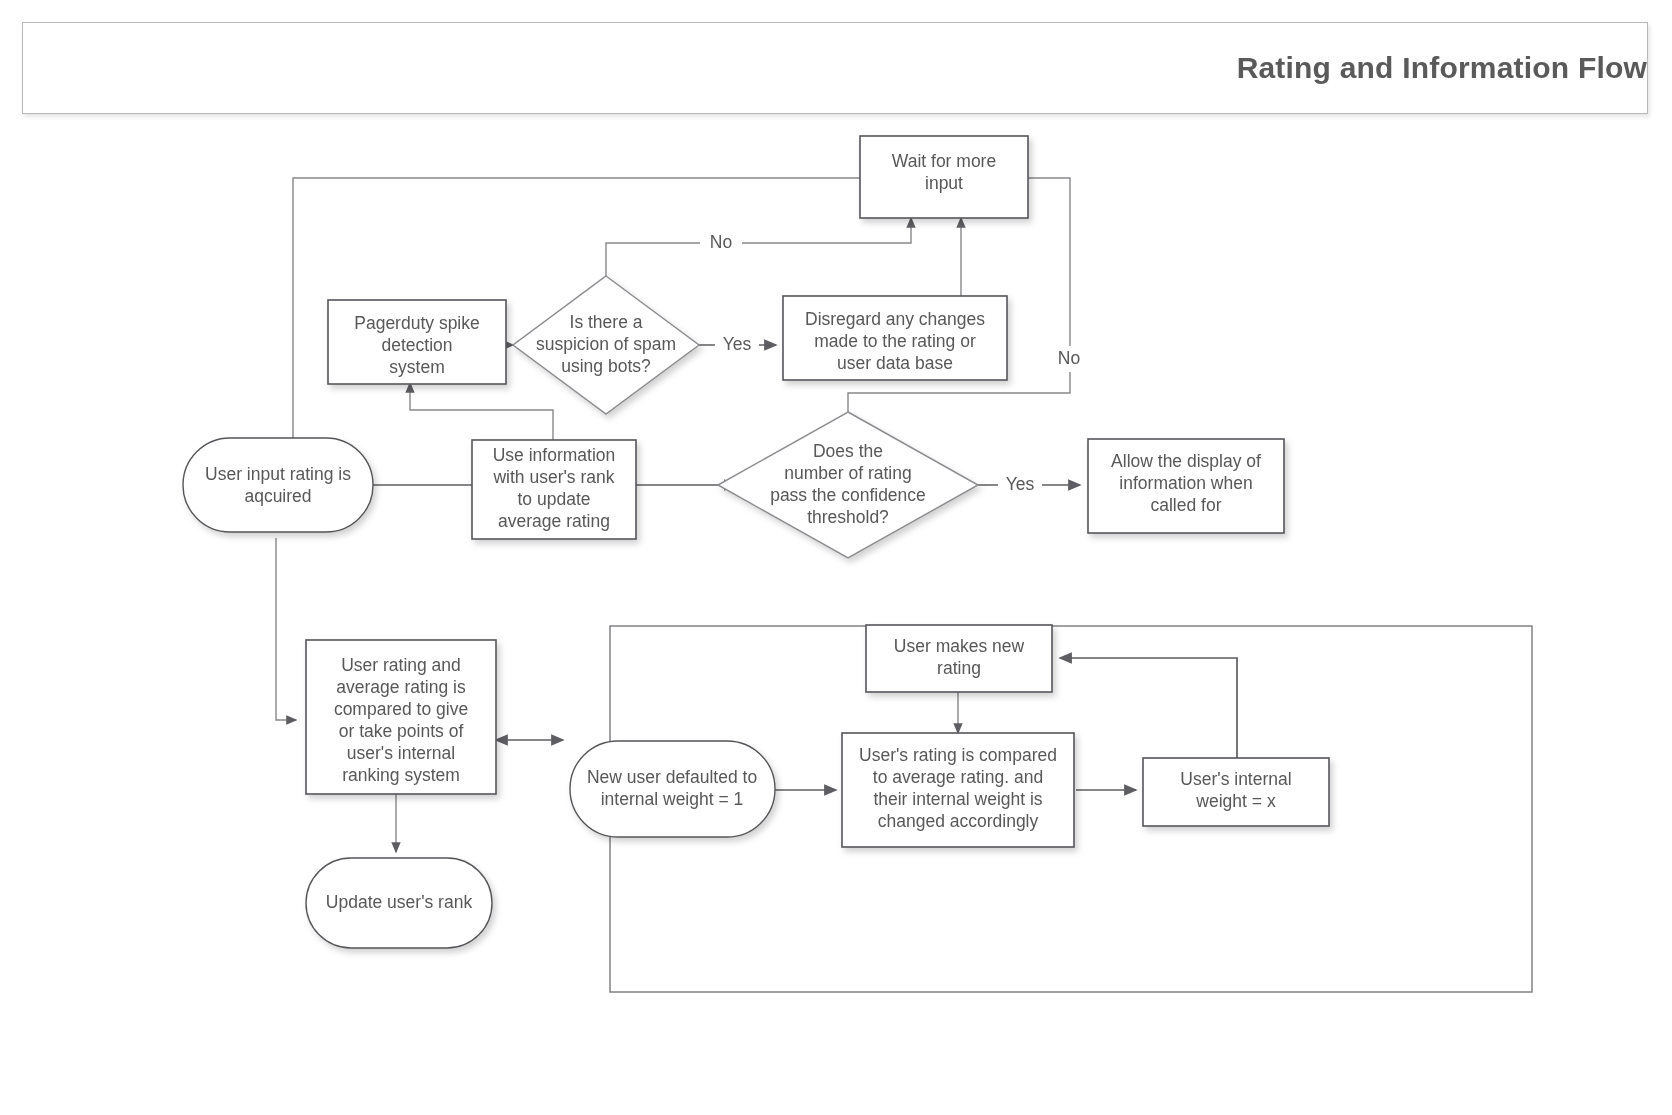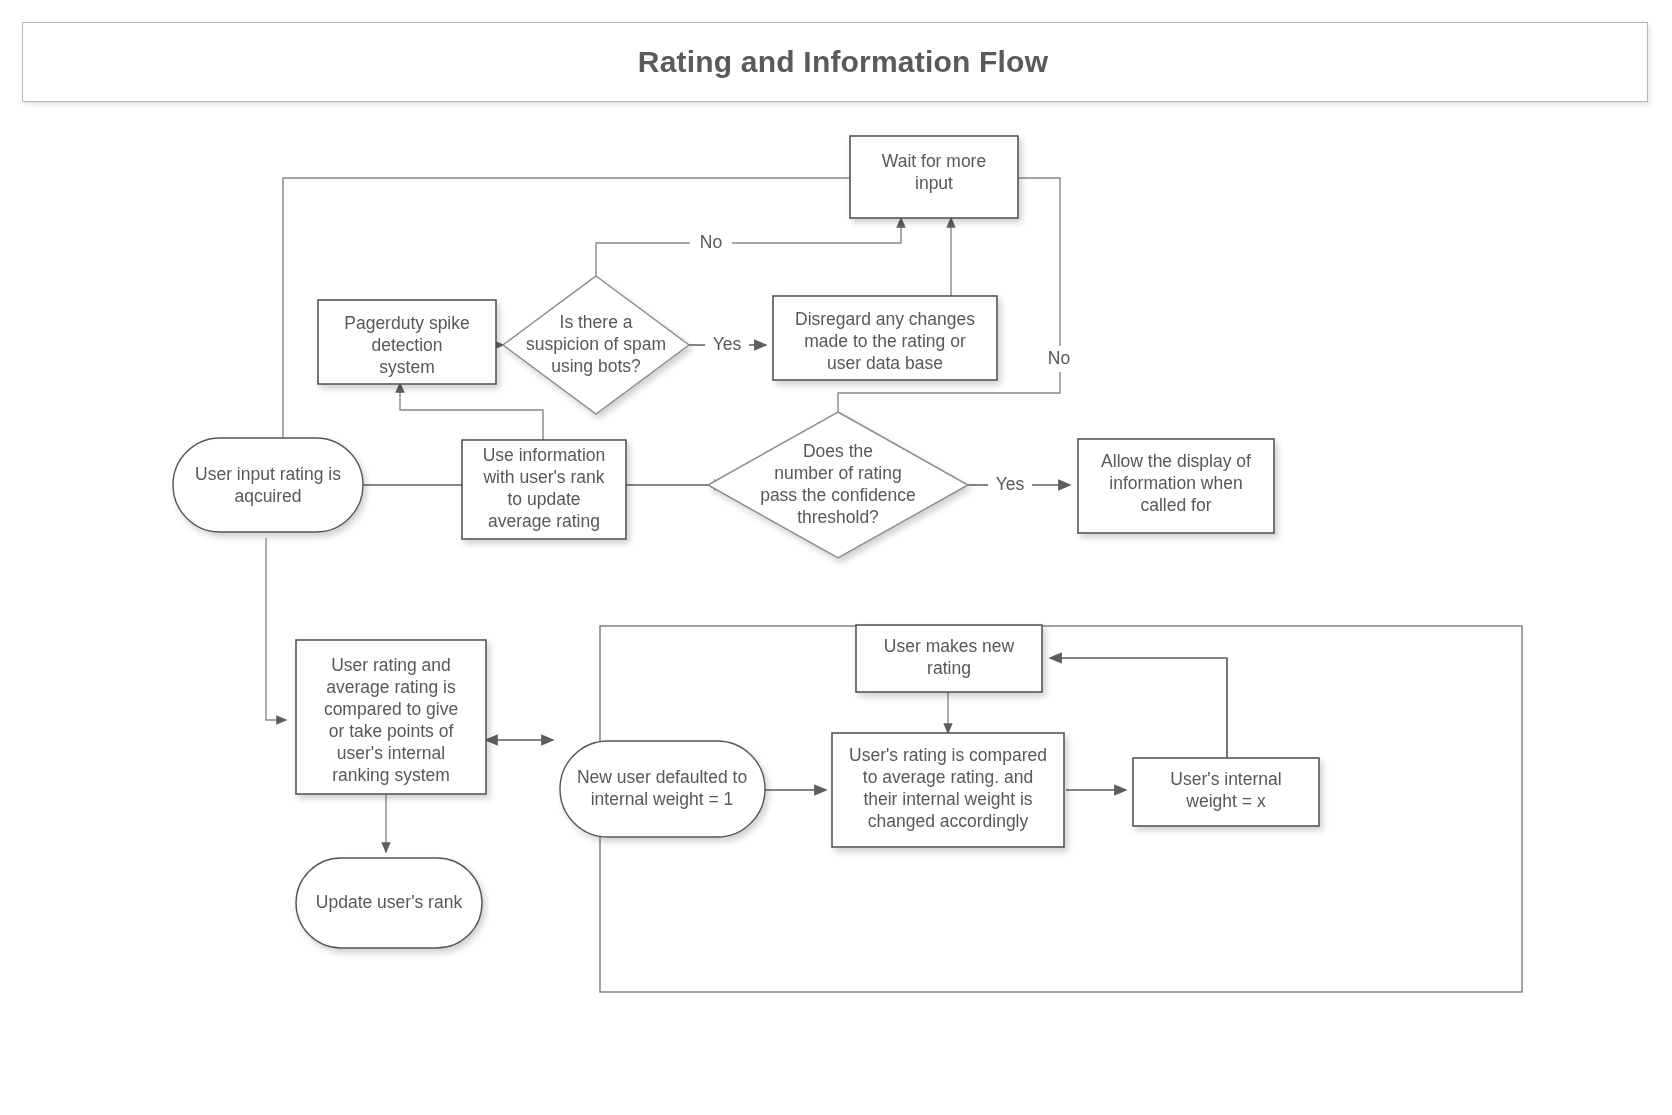--- a/index.html
+++ b/index.html
@@ -13,40 +13,40 @@
     width: 1672px;
     height: 1115px;
     background: #ffffff;
     overflow: hidden;
   }
   .title-bar {
     position: absolute;
     left: 22px;
     top: 22px;
     width: 1626px;
-    height: 80px;
+    height: 92px;
     box-sizing: border-box;
     border: 1px solid #b8b8b8;
     background: #ffffff;
     display: flex;
     align-items: center;
-    justify-content: center;
+    justify-content: flex-end;
     box-shadow: 2px 3px 4px rgba(0,0,0,0.10);
     padding-left: 16px;
   }
   .title-text {
     font-size: 30px;
     font-weight: bold;
     color: #5a5a5a;
     letter-spacing: 0.2px;
     font-family: "Liberation Sans", sans-serif;
   }
   .canvas {
     position: absolute;
-    left: 8px;
+    left: 18px;
     top: 100px;
     width: 1503px;
     height: 1015px;
   }
   svg { display:block; }
   .node-rect {
     fill: #ffffff;
     stroke: #56565a;
     stroke-width: 1.6;
   }

